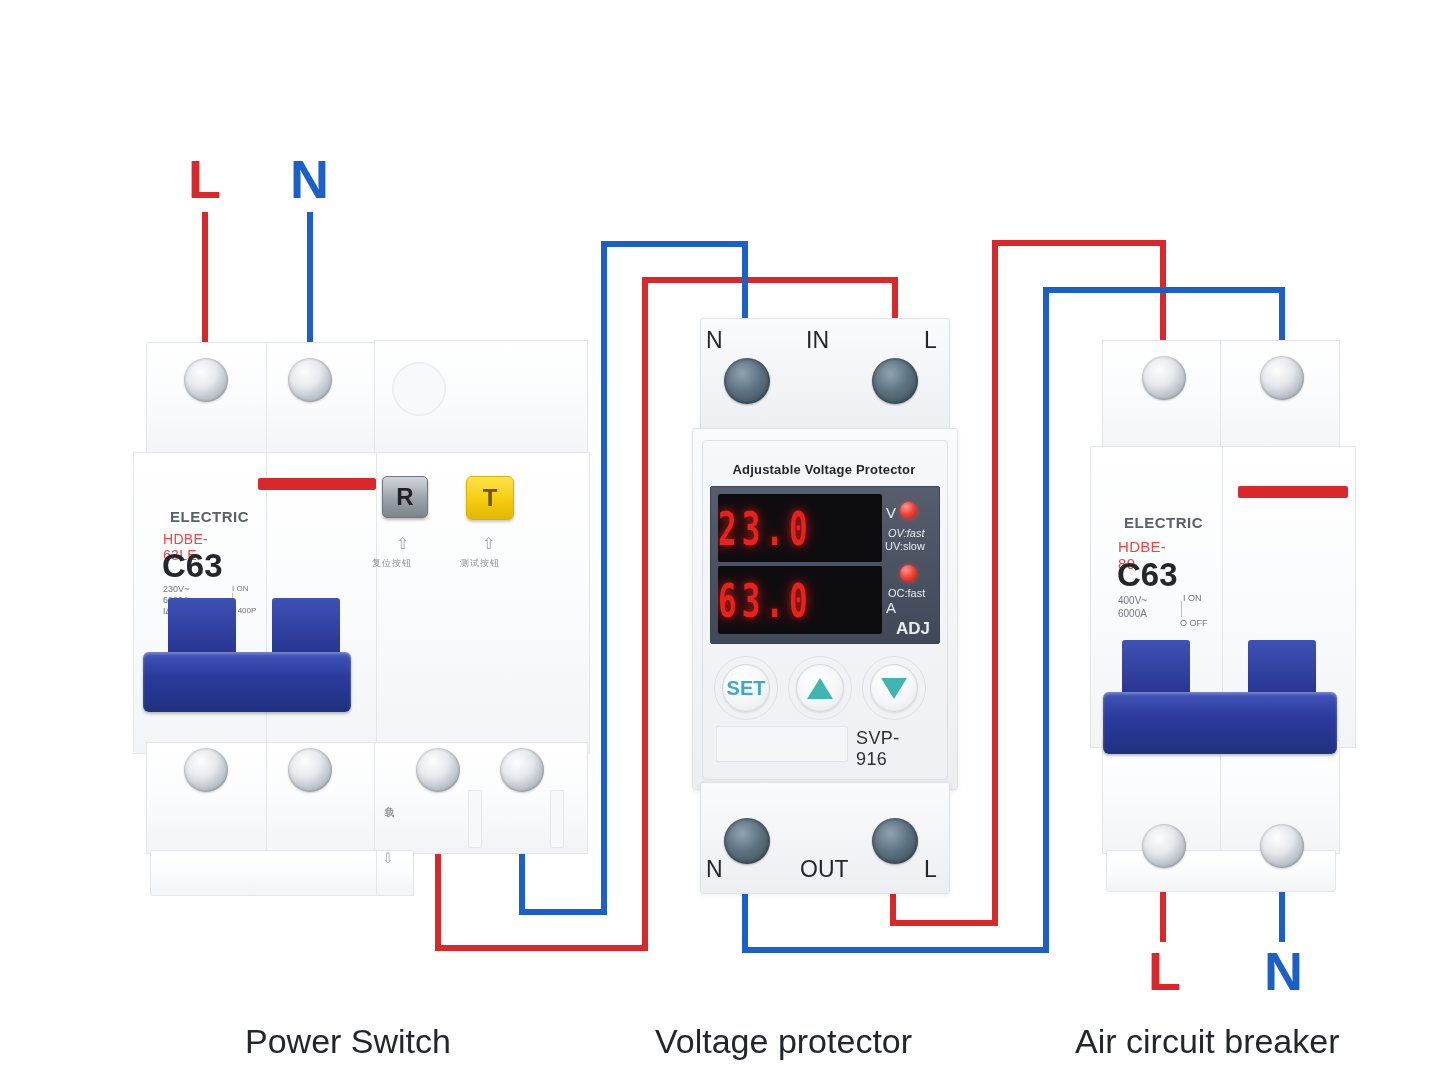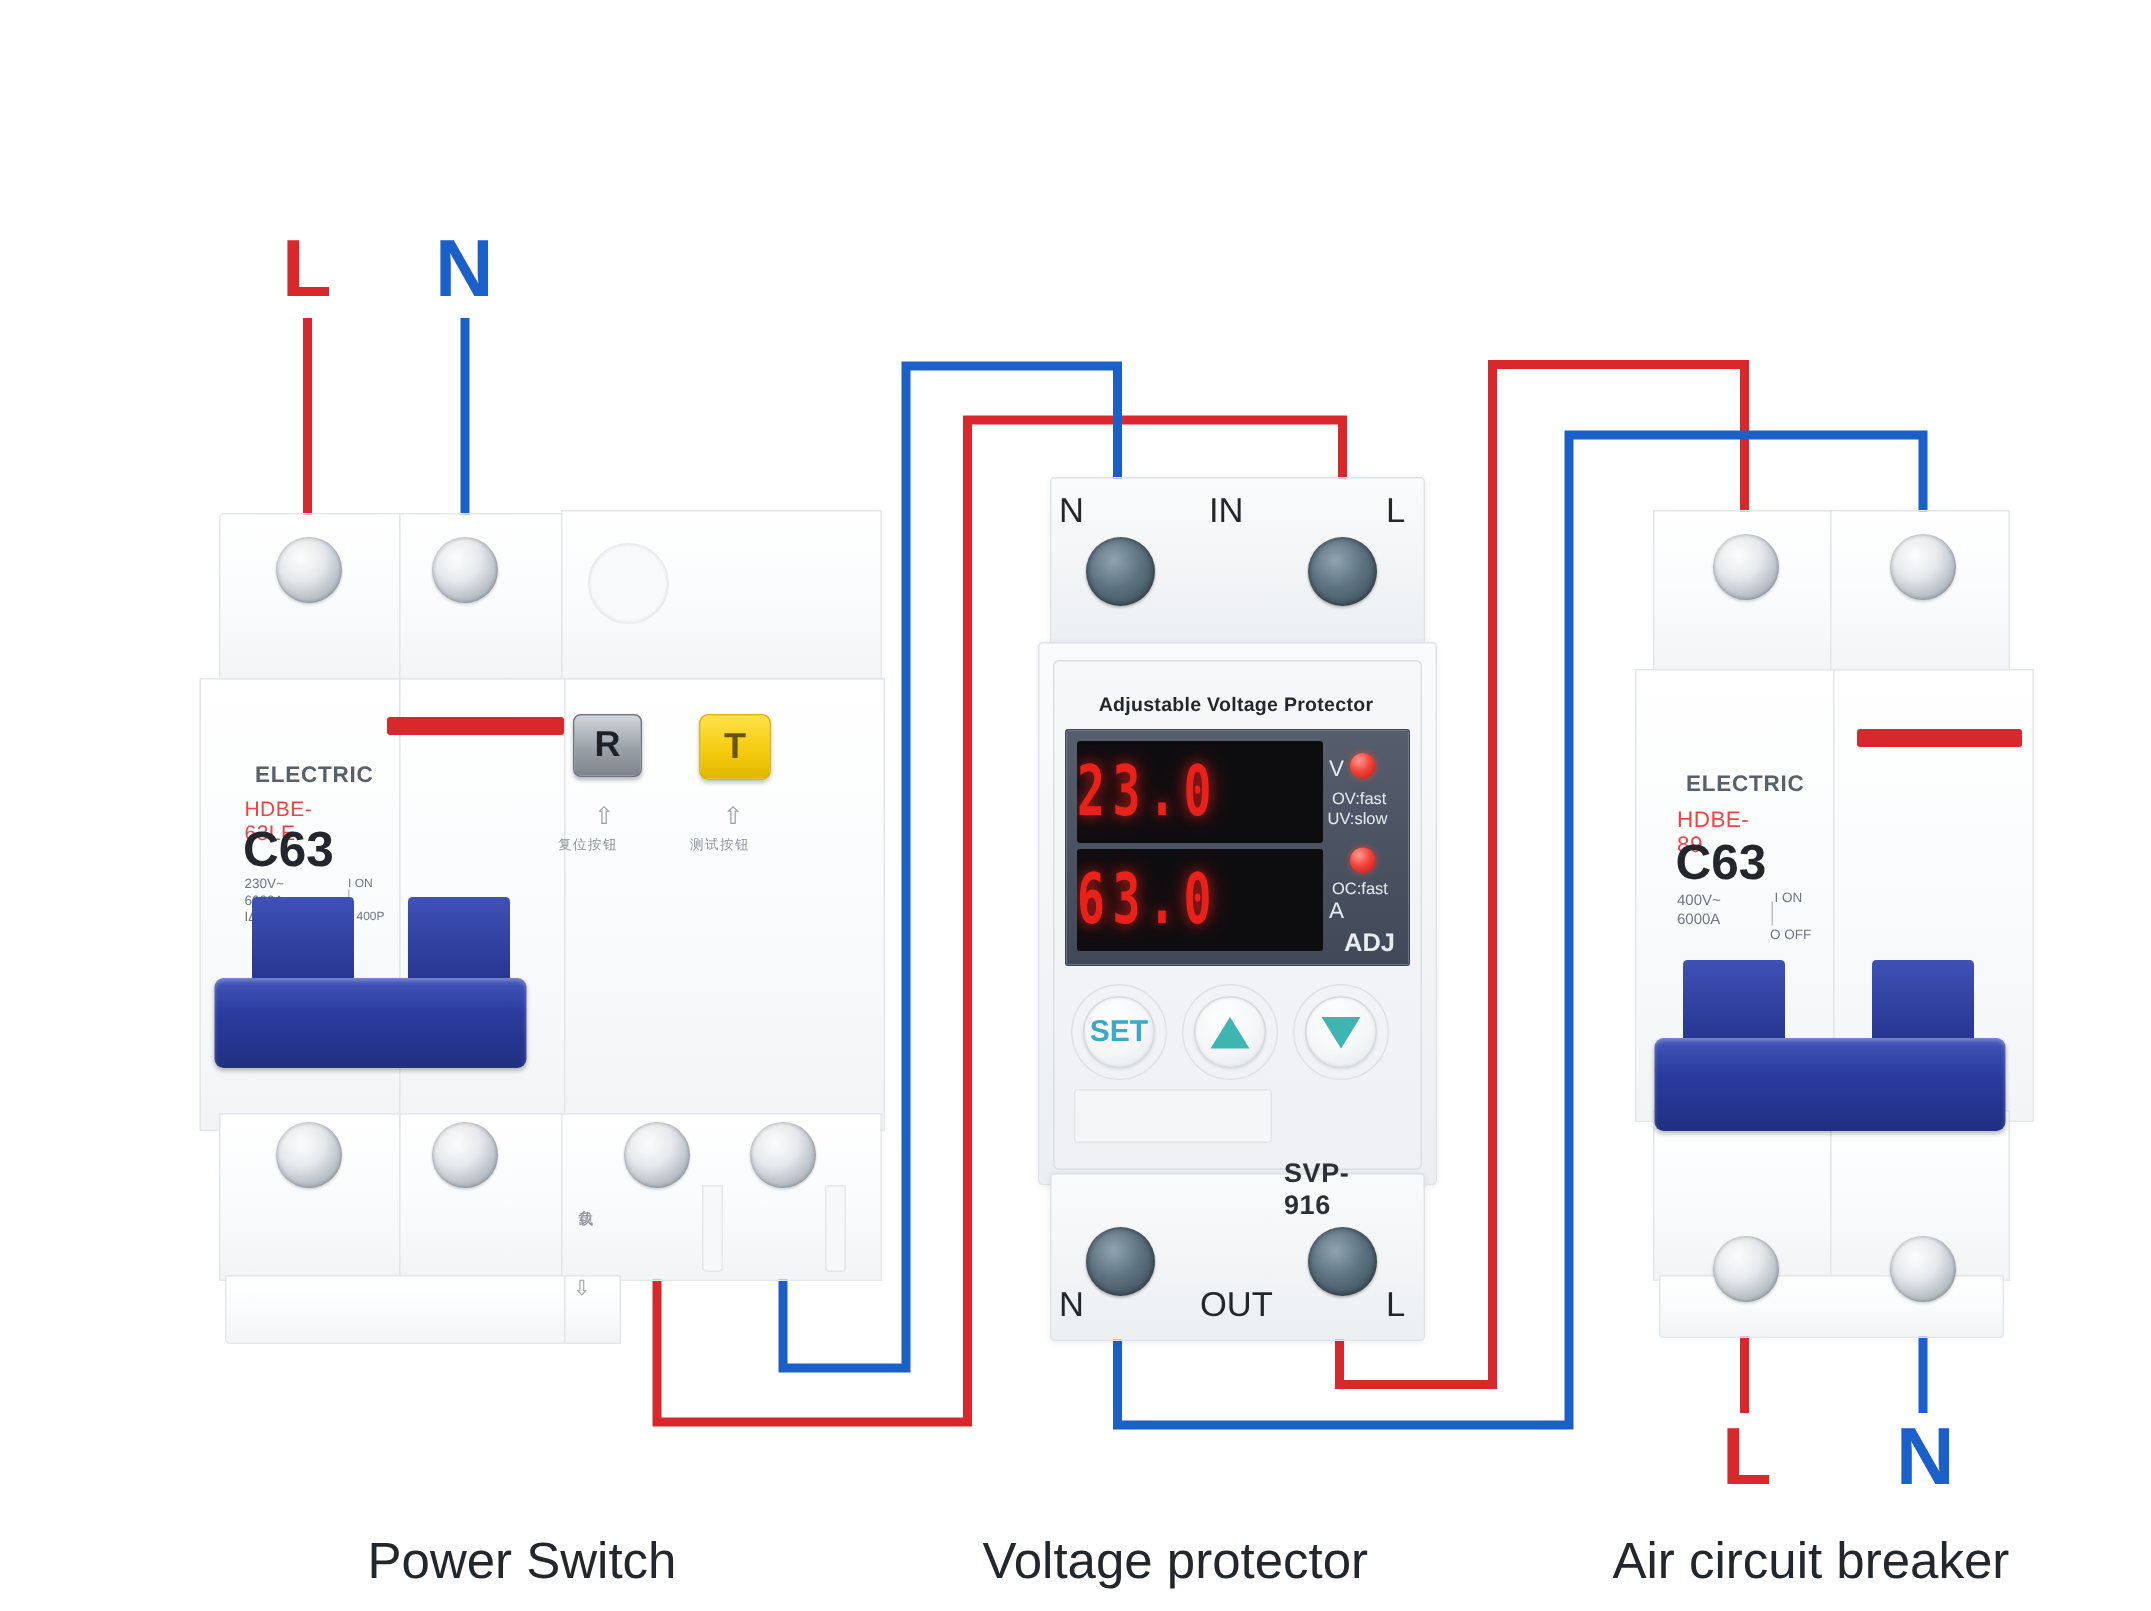--- a/index.html
+++ b/index.html
@@ -135,21 +135,21 @@
   .keypad-inner{
     position:absolute;border-radius:50%;border:1px solid #dde1e6;
   }
   .setTxt{color:#3fa8c9;font-weight:bold;}
   .tri{width:0;height:0;}
   .tri-up{border-left:17px solid transparent;border-right:17px solid transparent;border-bottom:27px solid #3fb5b1;}
   .tri-dn{border-left:17px solid transparent;border-right:17px solid transparent;border-top:27px solid #3fb5b1;}
   .vp-slot{
     position:absolute;background:#f4f6f8;border:1px solid #e2e6ea;border-radius:2px;
   }
-  .vp-model{position:absolute;color:#2b3036;font-weight:bold;letter-spacing:.4px;margin-top:44px;}
+  .vp-model{position:absolute;color:#2b3036;font-weight:normal;letter-spacing:.4px;}
 
   
   .tlabel{position:absolute;color:#23272c;font-weight:normal;}
 
   
   .bigL{position:absolute;color:#d8282c;font-weight:bold;font-size:54px;line-height:1;}
   .bigN{position:absolute;color:#1b5fc8;font-weight:bold;font-size:54px;line-height:1;}
 
   
   .caption{position:absolute;color:#23272c;font-size:34px;white-space:nowrap;}
@@ -271,21 +271,21 @@
     <div class="lcd" style="left:718px;top:494px;width:164px;height:68px;">
       <span class="segdigits" style="font-size:31px;">23.0</span>
     </div>
 
     <div class="lcd" style="left:718px;top:566px;width:164px;height:68px;">
       <span class="segdigits" style="font-size:31px;">63.0</span>
     </div>
 
     <div class="led" style="left:900px;top:502px;width:17px;height:17px;"></div>
     <div class="vp-lbl" style="left:886px;top:505px;font-size:15px;">V</div>
-    <div class="vp-lbl" style="left:888px;top:528px;font-size:11px;">OV:fast</div>
+    <div class="vp-lbl" style="left:888px;top:528px;font-size:11px;font-style:italic;">OV:fast</div>
     <div class="vp-lbl" style="left:885px;top:541px;font-size:11px;">UV:slow</div>
 
     <div class="led" style="left:900px;top:565px;width:17px;height:17px;"></div>
     <div class="vp-lbl" style="left:888px;top:588px;font-size:11px;">OC:fast</div>
     <div class="vp-lbl" style="left:886px;top:600px;font-size:15px;">A</div>
     <div class="vp-lbl" style="left:896px;top:620px;font-size:17px;font-weight:bold;">ADJ</div>
 
     <div class="keypad-inner" style="left:714px;top:656px;width:62px;height:62px;"></div>
     <div class="keypad-btn" style="left:722px;top:664px;width:46px;height:46px;">
       <span class="setTxt" style="font-size:20px;">SET</span>

